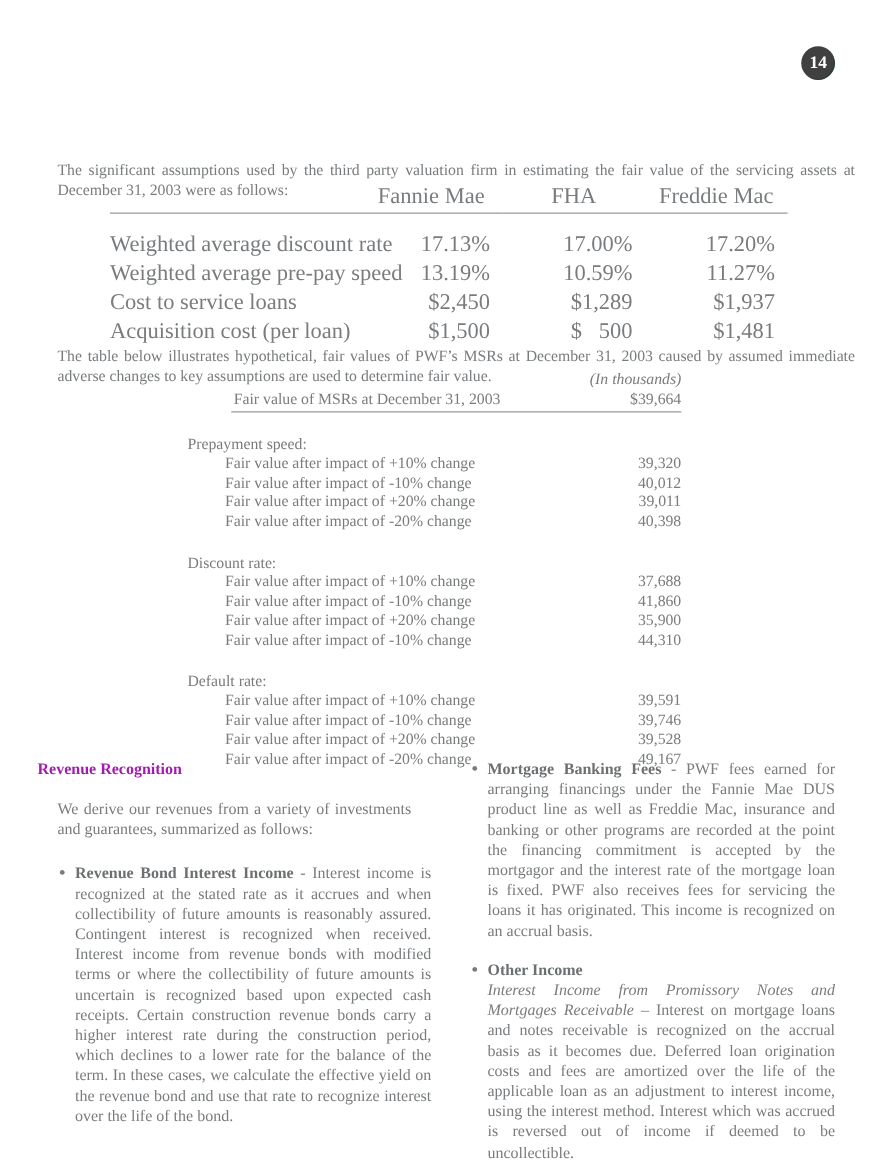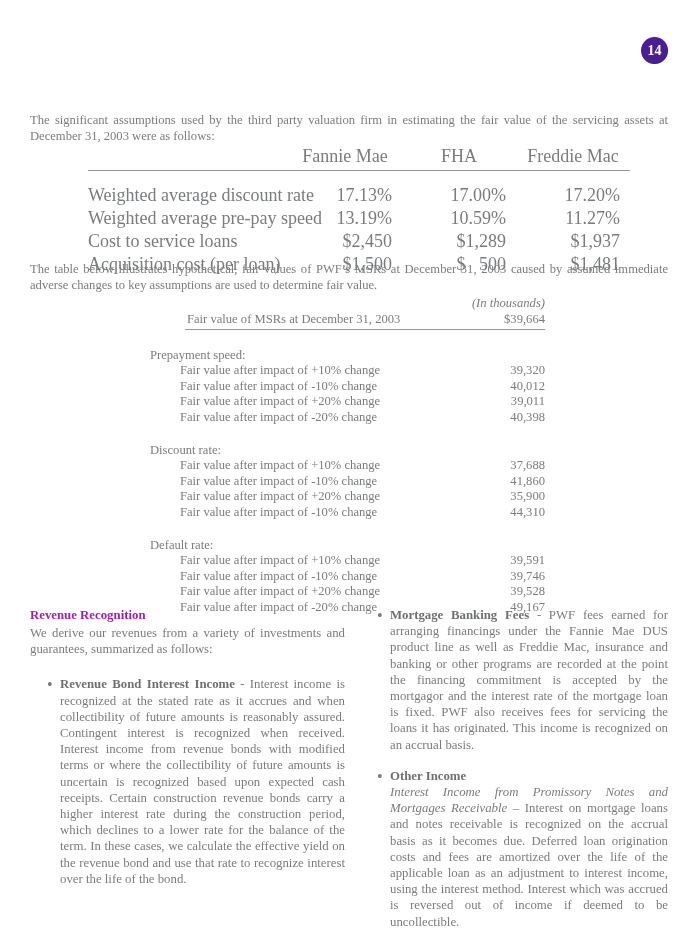--- a/index.html
+++ b/index.html
@@ -8,27 +8,27 @@
     font-family:"Liberation Serif", serif;
     color:#797c7e;
     -webkit-font-smoothing:antialiased;
   }
   .page { position:relative; width:696px; height:928px; overflow:hidden; background:#fff; }
 
   
   .page-number {
     position:absolute; top:37px; right:28px;
     width:27px; height:27px; border-radius:50%;
-    background:#4c1d95; color:#ffffff;
+    background:#404040; color:#ffffff;
     display:flex; align-items:center; justify-content:center;
     font-size:14px; font-weight:bold;
     box-shadow: inset -1px -1px 0 rgba(0,60,40,.35);
   }
 
-  p { margin:0;font-family:Liberation Serif, serif; }
+  p { margin:16px;font-family:Liberation Serif, serif; }
   .body-text { font-size:12.6px; line-height:15.6px; text-align:justify; }
 
   .intro { position:absolute; top:113px; left:30px; width:638px; }
   .msr-para { position:absolute; top:262px; left:30px; width:638px; }
 
   
   .assumptions {
     position:absolute; top:146px; left:88px; width:542px;
     border-collapse:collapse; font-size:18px; table-layout:fixed;
   }

